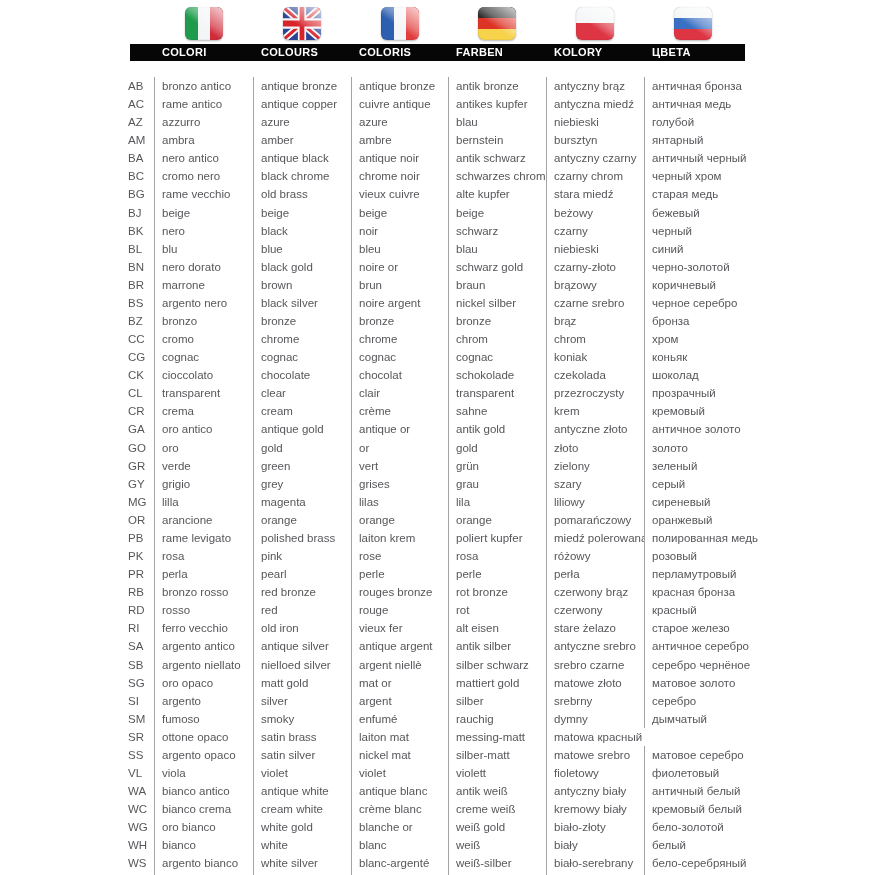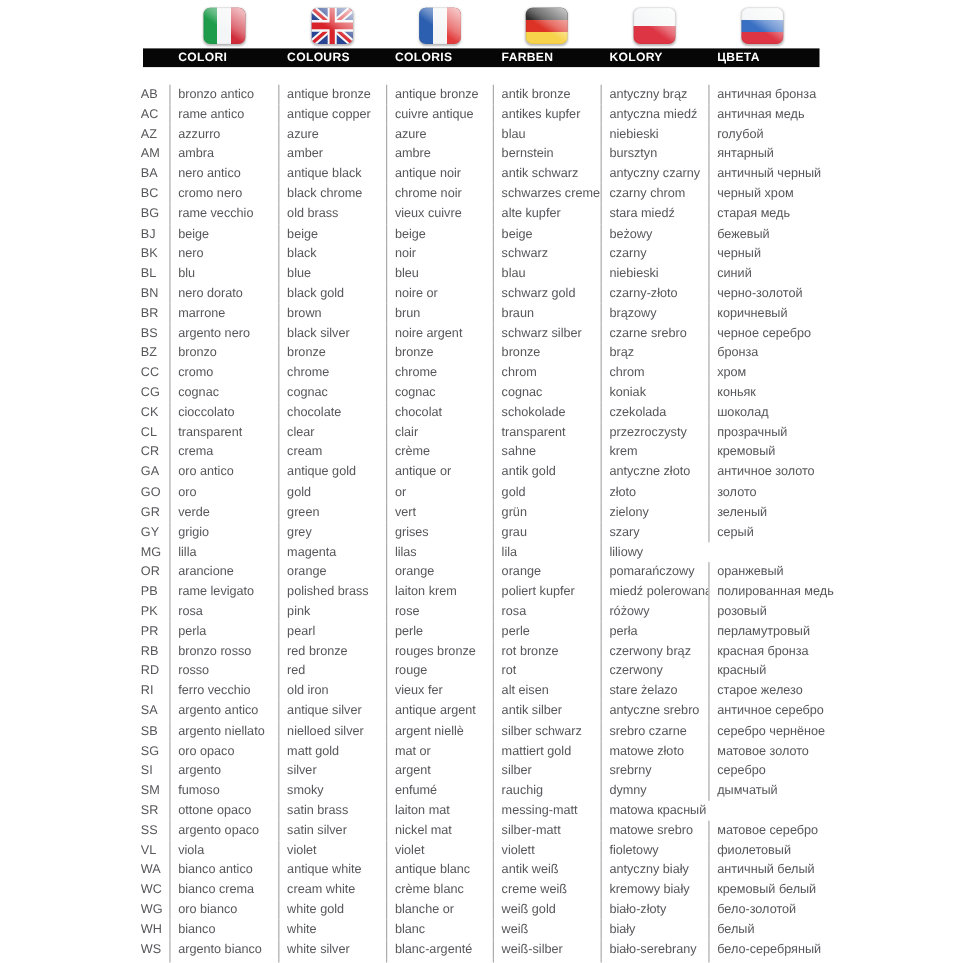--- a/index.html
+++ b/index.html
@@ -125,21 +125,21 @@
         <div class="cell lang">antique noir</div>
         <div class="cell lang">antik schwarz</div>
         <div class="cell lang">antyczny czarny</div>
         <div class="cell lang">античный черный</div>
       </div>
       <div class="grid-row row">
         <div class="cell code">BC</div>
         <div class="cell lang">cromo nero</div>
         <div class="cell lang">black chrome</div>
         <div class="cell lang">chrome noir</div>
-        <div class="cell lang">schwarzes creme</div>
+        <div class="cell lang">schwarzes chrom</div>
         <div class="cell lang">czarny chrom</div>
         <div class="cell lang">черный хром</div>
       </div>
       <div class="grid-row row">
         <div class="cell code">BG</div>
         <div class="cell lang">rame vecchio</div>
         <div class="cell lang">old brass</div>
         <div class="cell lang">vieux cuivre</div>
         <div class="cell lang">alte kupfer</div>
         <div class="cell lang">stara miedź</div>
@@ -188,21 +188,21 @@
         <div class="cell lang">brun</div>
         <div class="cell lang">braun</div>
         <div class="cell lang">brązowy</div>
         <div class="cell lang">коричневый</div>
       </div>
       <div class="grid-row row">
         <div class="cell code">BS</div>
         <div class="cell lang">argento nero</div>
         <div class="cell lang">black silver</div>
         <div class="cell lang">noire argent</div>
-        <div class="cell lang">schwarz silber</div>
+        <div class="cell lang">nickel silber</div>
         <div class="cell lang">czarne srebro</div>
         <div class="cell lang">черное серебро</div>
       </div>
       <div class="grid-row row">
         <div class="cell code">BZ</div>
         <div class="cell lang">bronzo</div>
         <div class="cell lang">bronze</div>
         <div class="cell lang">bronze</div>
         <div class="cell lang">bronze</div>
         <div class="cell lang">brąz</div>
@@ -289,20 +289,21 @@
         <div class="cell lang">szary</div>
         <div class="cell lang">серый</div>
       </div>
       <div class="grid-row row">
         <div class="cell code">MG</div>
         <div class="cell lang">lilla</div>
         <div class="cell lang">magenta</div>
         <div class="cell lang">lilas</div>
         <div class="cell lang">lila</div>
         <div class="cell lang">liliowy</div>
+        <div class="cell lang">сиреневый</div>
       </div>
       <div class="grid-row row">
         <div class="cell code">OR</div>
         <div class="cell lang">arancione</div>
         <div class="cell lang">orange</div>
         <div class="cell lang">orange</div>
         <div class="cell lang">orange</div>
         <div class="cell lang">pomarańczowy</div>
         <div class="cell lang">оранжевый</div>
       </div>

